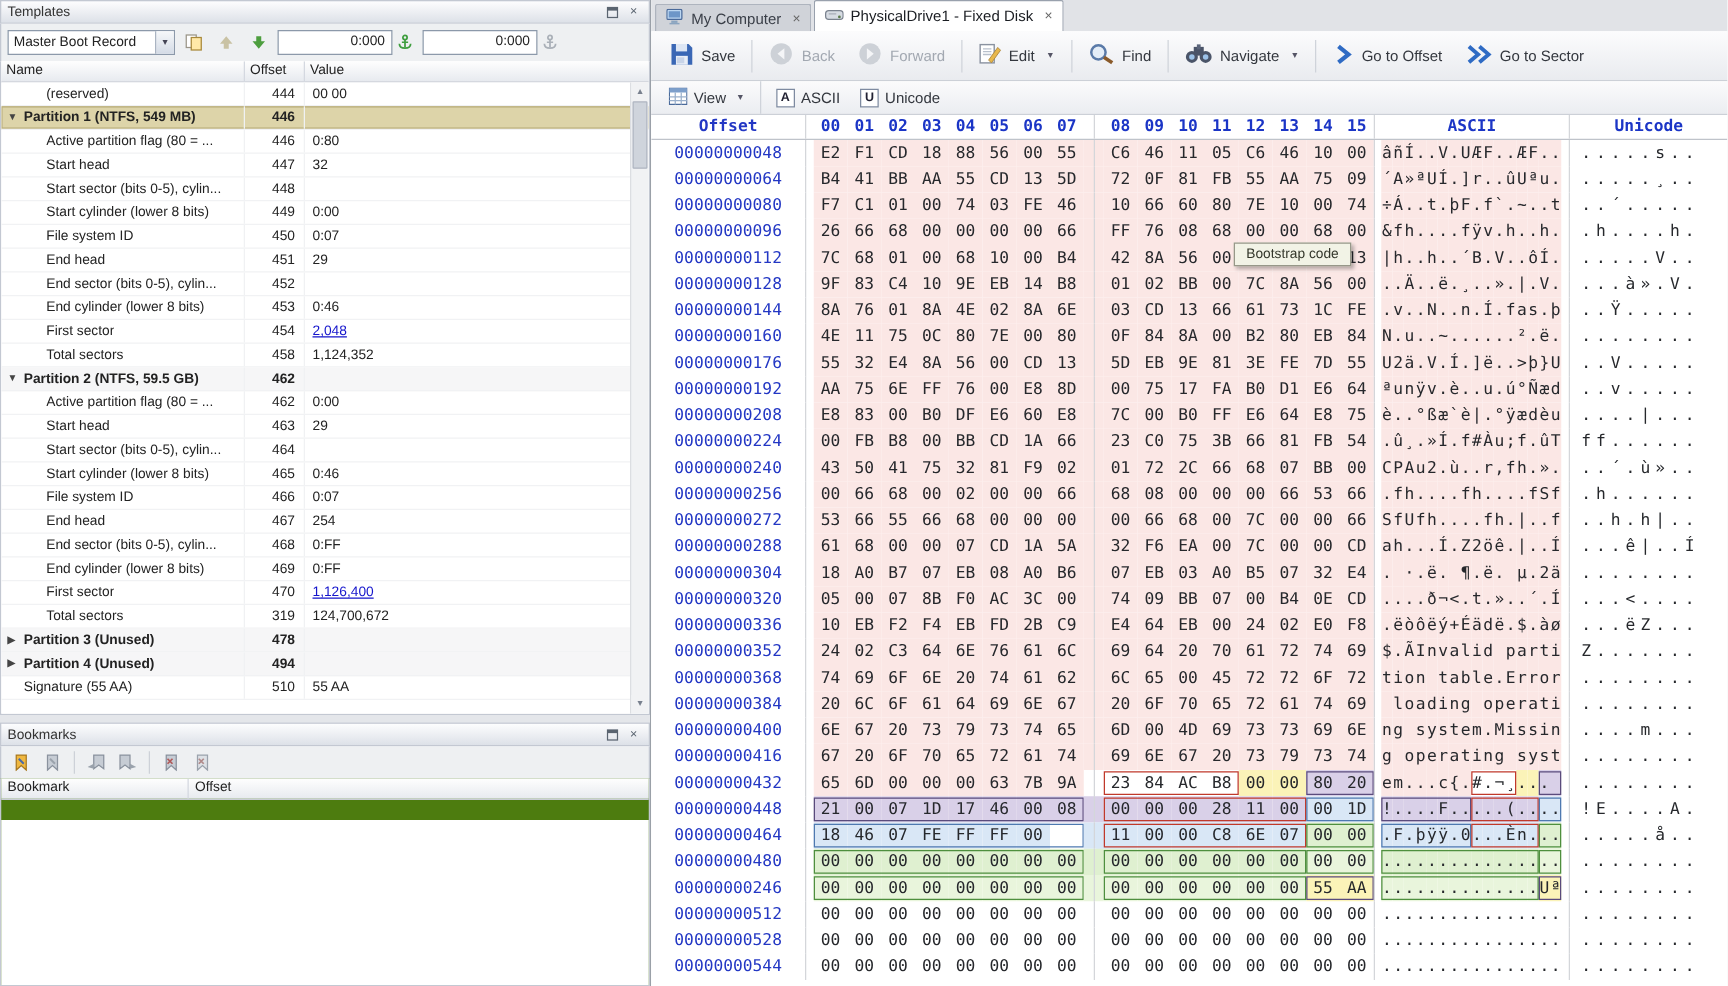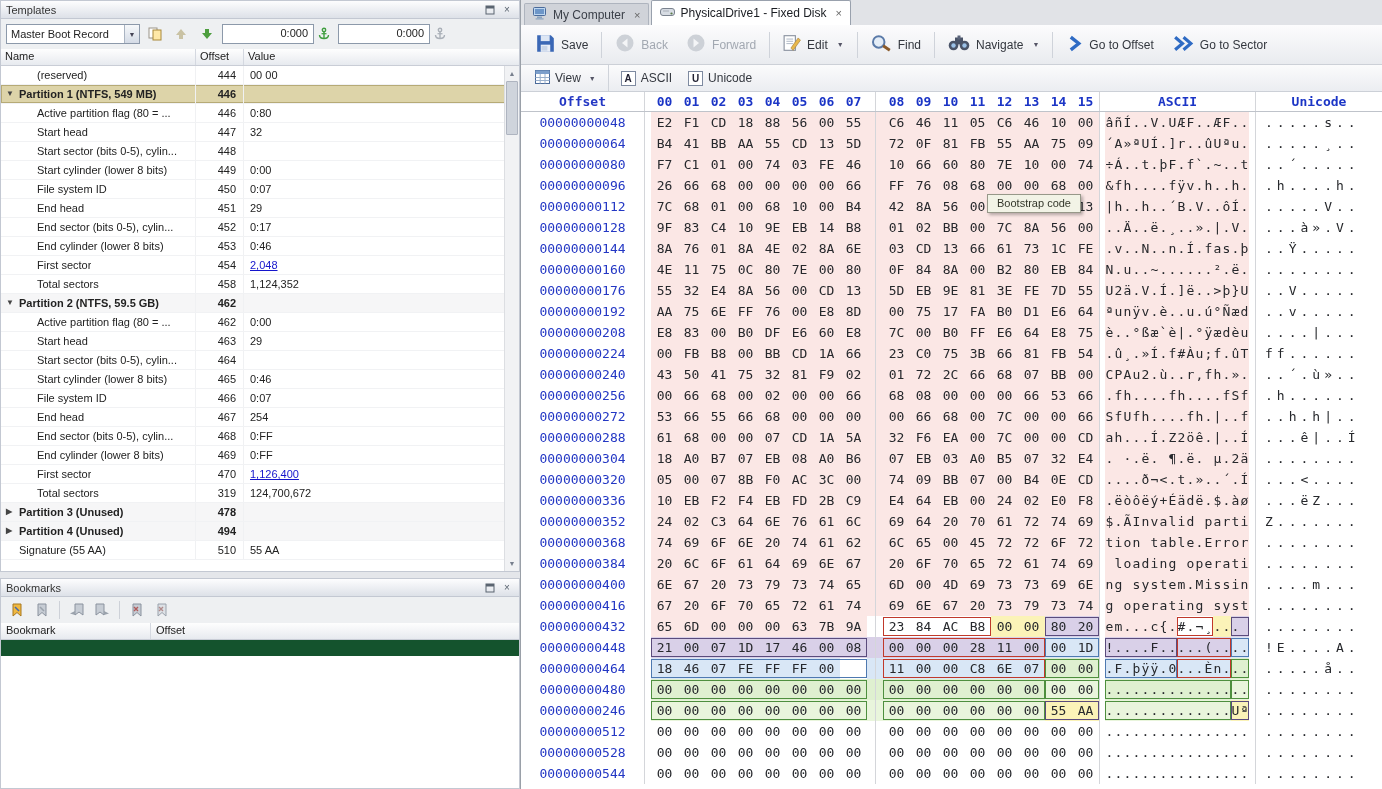--- a/index.html
+++ b/index.html
@@ -43,21 +43,21 @@
   .nm { overflow:hidden; text-overflow:clip; white-space:nowrap; }
   .link { color:#1515cc; text-decoration:underline; }
 
   .tpl-scroll { position:absolute; right:0; top:17px; bottom:0; width:15px; background:#f1f2f4; border-left:1px solid #dcdee2; display:flex; flex-direction:column; }
   .sb-btn { height:15px; background:#f1f2f4; color:#7a8materials290; color:#78808e; font-size:7px; display:flex; align-items:center; justify-content:center; }
   .sb-track { flex:1; position:relative; }
   .sb-thumb { position:absolute; top:0; left:1px; right:1px; height:54px; background:#cfd4dc; border:1px solid #aeb4c0; border-radius:1px; }
 
   .bm-toolbar { height:26px; display:flex; align-items:center; gap:3px; padding:0 5px; background:#eef0f2; border-left:1px solid #c3c8d2; border-right:1px solid #c3c8d2; }
   .bm-sep { width:1px; height:18px; background:#cdd1d8; margin:0 3px; }
-  .bm-table { flex:1; display:flex; flex-direction:column; background:#14532d; border:1px solid #c3c8d2; border-top:none;gap:16px; }
+  .bm-table { flex:1; display:flex; flex-direction:column; background:#4d7c0f; border:1px solid #c3c8d2; border-top:none;gap:16px; }
   .bm-head { display:flex; height:17px; background:linear-gradient(#fefefe,#e7eaef); border-bottom:1px solid #c9cdd6; font-size:11px; }
   .bm-head > div { padding:1px 5px; border-right:1px solid #d4d8e0; }
   .bmc1 { width:150px; } .bmc2 { flex:1; border-right:none !important; }
   .bm-body { flex:1; background:#fff; }
 
   
   .right { flex:1; display:flex; flex-direction:column; background:#fff; min-width:0; }
   .tabbar { height:25px; background:#e1e3e7; display:flex; align-items:flex-end; padding-left:3px; gap:2px; flex:0 0 25px; }
   .tab { height:22px; display:flex; align-items:center; gap:5px; padding:0 8px; background:#d0d3d9; border:1px solid #aeb4be; border-bottom:none; border-radius:2px 2px 0 0; font-size:12px; color:#3a3f48; }
   .tab.active { height:25px; background:#fff; border-color:#99a1ad; font-weight:normal; color:#1a1d22; }
@@ -220,21 +220,20 @@
                 <span class="nm">End head</span>
               </div>
               <div class="tc tc-off">451</div>
               <div class="tc tc-val"><span>29</span></div>
             </div>
             <div class="tpl-row">
               <div class="tc tc-name" style="padding-left: 36px;">
                 <span class="nm">End sector (bits 0-5), cylin...</span>
               </div>
               <div class="tc tc-off">452</div>
-              <div class="tc tc-val"><span>0:17</span></div>
             </div>
             <div class="tpl-row">
               <div class="tc tc-name" style="padding-left: 36px;">
                 <span class="nm">End cylinder (lower 8 bits)</span>
               </div>
               <div class="tc tc-off">453</div>
               <div class="tc tc-val"><span>0:46</span></div>
             </div>
             <div class="tpl-row">
               <div class="tc tc-name" style="padding-left: 36px;">

